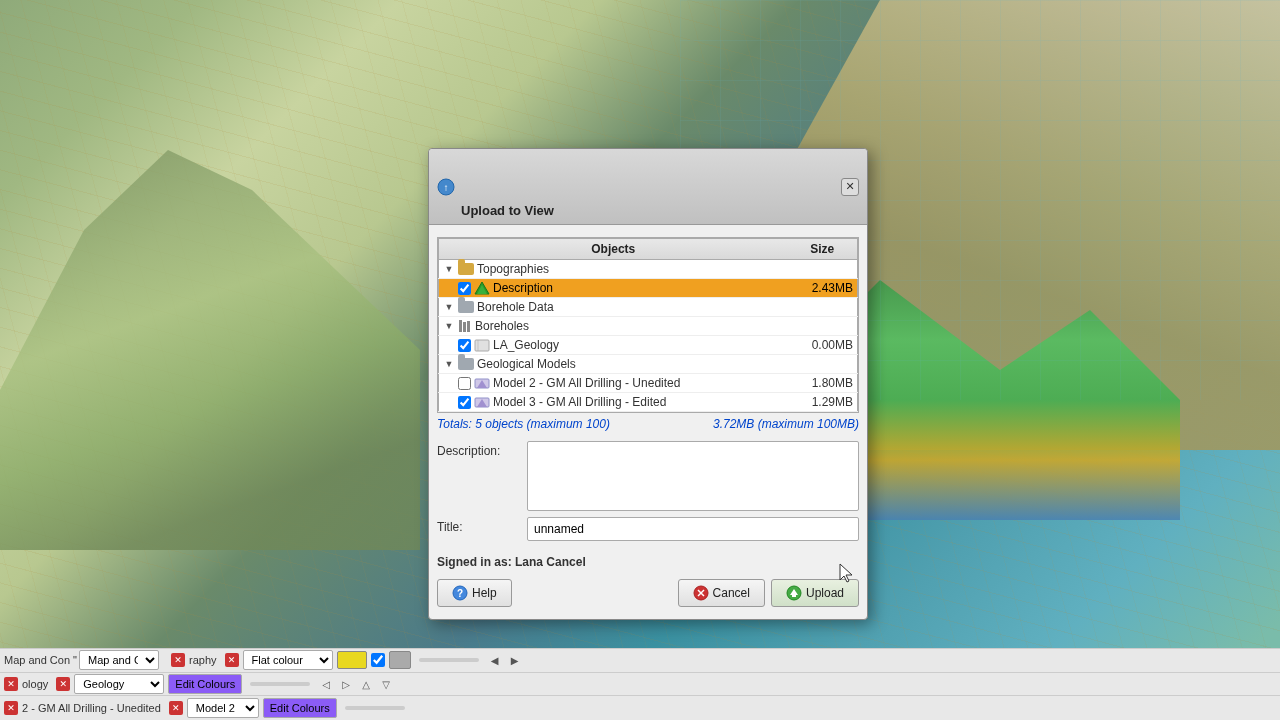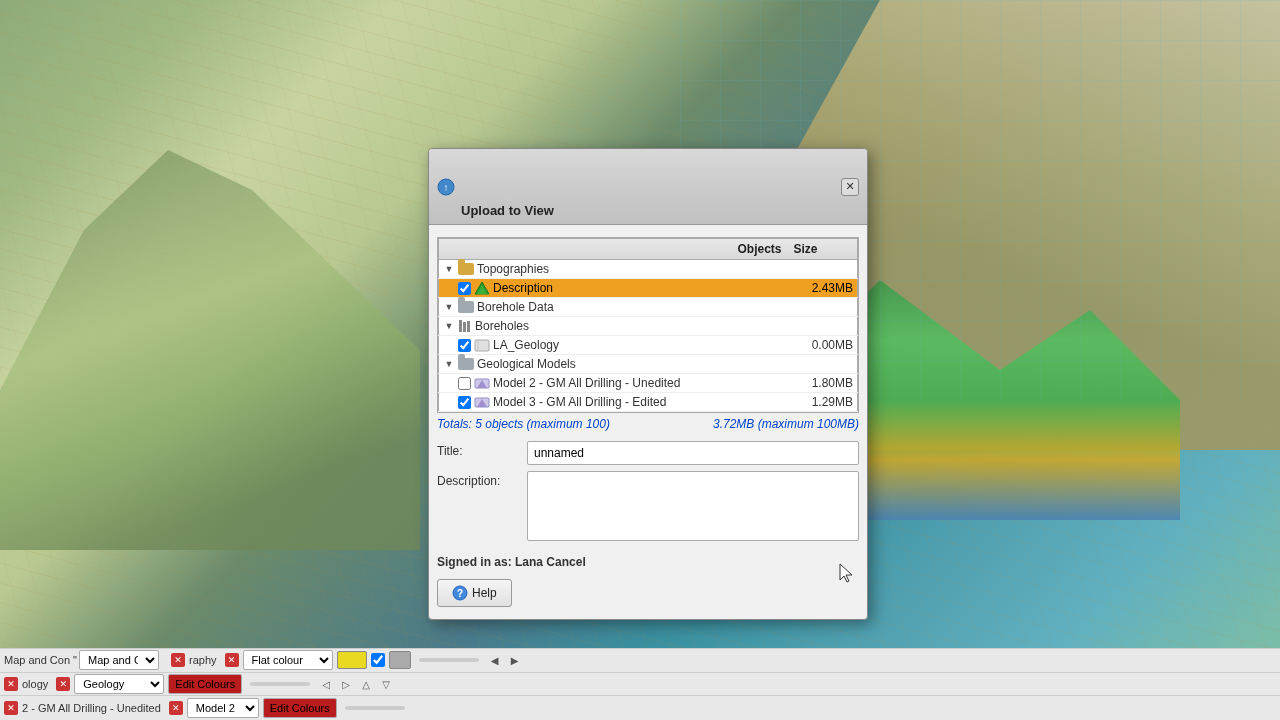--- a/index.html
+++ b/index.html
@@ -151,21 +151,21 @@
       height: 18px;
       background: #aaa;
       border: 1px solid #888;
       border-radius: 2px;
     }
 
     .toolbar-btn-small {
       height: 20px;
       padding: 0 6px;
       font-size: 11px;
-      background: #b91c1c;
+      background: #8b5cf6;
       border: 1px solid #aaa;
       border-radius: 2px;
       cursor: pointer;
     }
 
     .slider-track {
       width: 60px;
       height: 4px;
       background: #ccc;
       border-radius: 2px;
@@ -250,27 +250,27 @@
     }
 
     .objects-table thead tr {
       background: linear-gradient(180deg, #e8e8e8 0%, #d8d8d8 100%);
     }
 
     .objects-table th {
       padding: 3px 6px;
       font-size: 12px;
       font-weight: 600;
-      text-align: right;
+      text-align: center;
       border-bottom: 1px solid #aaa;
       color: #222;
     }
 
     .objects-table th.size-col {
-      text-align: left;
+      text-align: center;
       width: 70px;
     }
 
     .objects-table td {
       padding: 2px 4px;
       font-size: 12px;
       color: #333;
       border-bottom: 1px solid #eee;
     }
 
@@ -660,41 +660,59 @@
       </table>
     </div>
 
     <div class="totals-row">
       <span>Totals:  5 objects (maximum 100)</span>
       <span>3.72MB (maximum 100MB)</span>
     </div>
 
     <div class="form-section">
       <div class="form-row">
+        <label class="form-label">Description:</label>
+        <textarea class="form-textarea" style=""></textarea>
+      </div>
+      <div class="form-row">
         <label class="form-label">Title:</label>
         <input type="text" class="form-input" value="unnamed" style="">
-      </div>
-      <div class="form-row">
-        <label class="form-label">Description:</label>
-        <textarea class="form-textarea" style=""></textarea>
       </div>
     </div>
 
     <div class="signed-in">
       <span>Signed in as: </span><span>Lana Cancel</span>
     </div>
 
     <div class="dialog-buttons">
       <button class="btn">
         <svg class="btn-icon" viewBox="0 0 16 16">
           <circle cx="8" cy="8" r="7" fill="#4488dd" stroke="#2266bb" stroke-width="1"></circle>
           <text x="8" y="12" text-anchor="middle" font-size="10" fill="white" font-weight="bold">?</text>
         </svg>
         <span>Help</span>
       </button>
+      <div style="display:flex;gap:6px;">
+        <button class="btn">
+          <svg class="btn-icon" viewBox="0 0 16 16">
+            <circle cx="8" cy="8" r="7" fill="#cc3333" stroke="#aa2222" stroke-width="1"></circle>
+            <line x1="5" y1="5" x2="11" y2="11" stroke="white" stroke-width="1.5"></line>
+            <line x1="11" y1="5" x2="5" y2="11" stroke="white" stroke-width="1.5"></line>
+          </svg>
+          <span>Cancel</span>
+        </button>
+        <button class="btn btn-upload">
+          <svg class="btn-icon" viewBox="0 0 16 16">
+            <circle cx="8" cy="8" r="7" fill="#44aa44" stroke="#228822" stroke-width="1"></circle>
+            <polygon points="8,4 12,10 4,10" fill="white"></polygon>
+            <rect x="6" y="10" width="4" height="2" fill="white"></rect>
+          </svg>
+          <span>Upload</span>
+        </button>
+      </div>
     </div>
   </div>
 </div>
 
 <div style="position:absolute;left:838px;top:562px;pointer-events:none;z-index:9999;">
   <svg width="16" height="22" viewBox="0 0 16 22">
     <path d="M2,2 L2,18 L6,14 L9,20 L11,19 L8,13 L14,13 Z" fill="white" stroke="#333" stroke-width="1"></path>
   </svg>
 </div>
 

